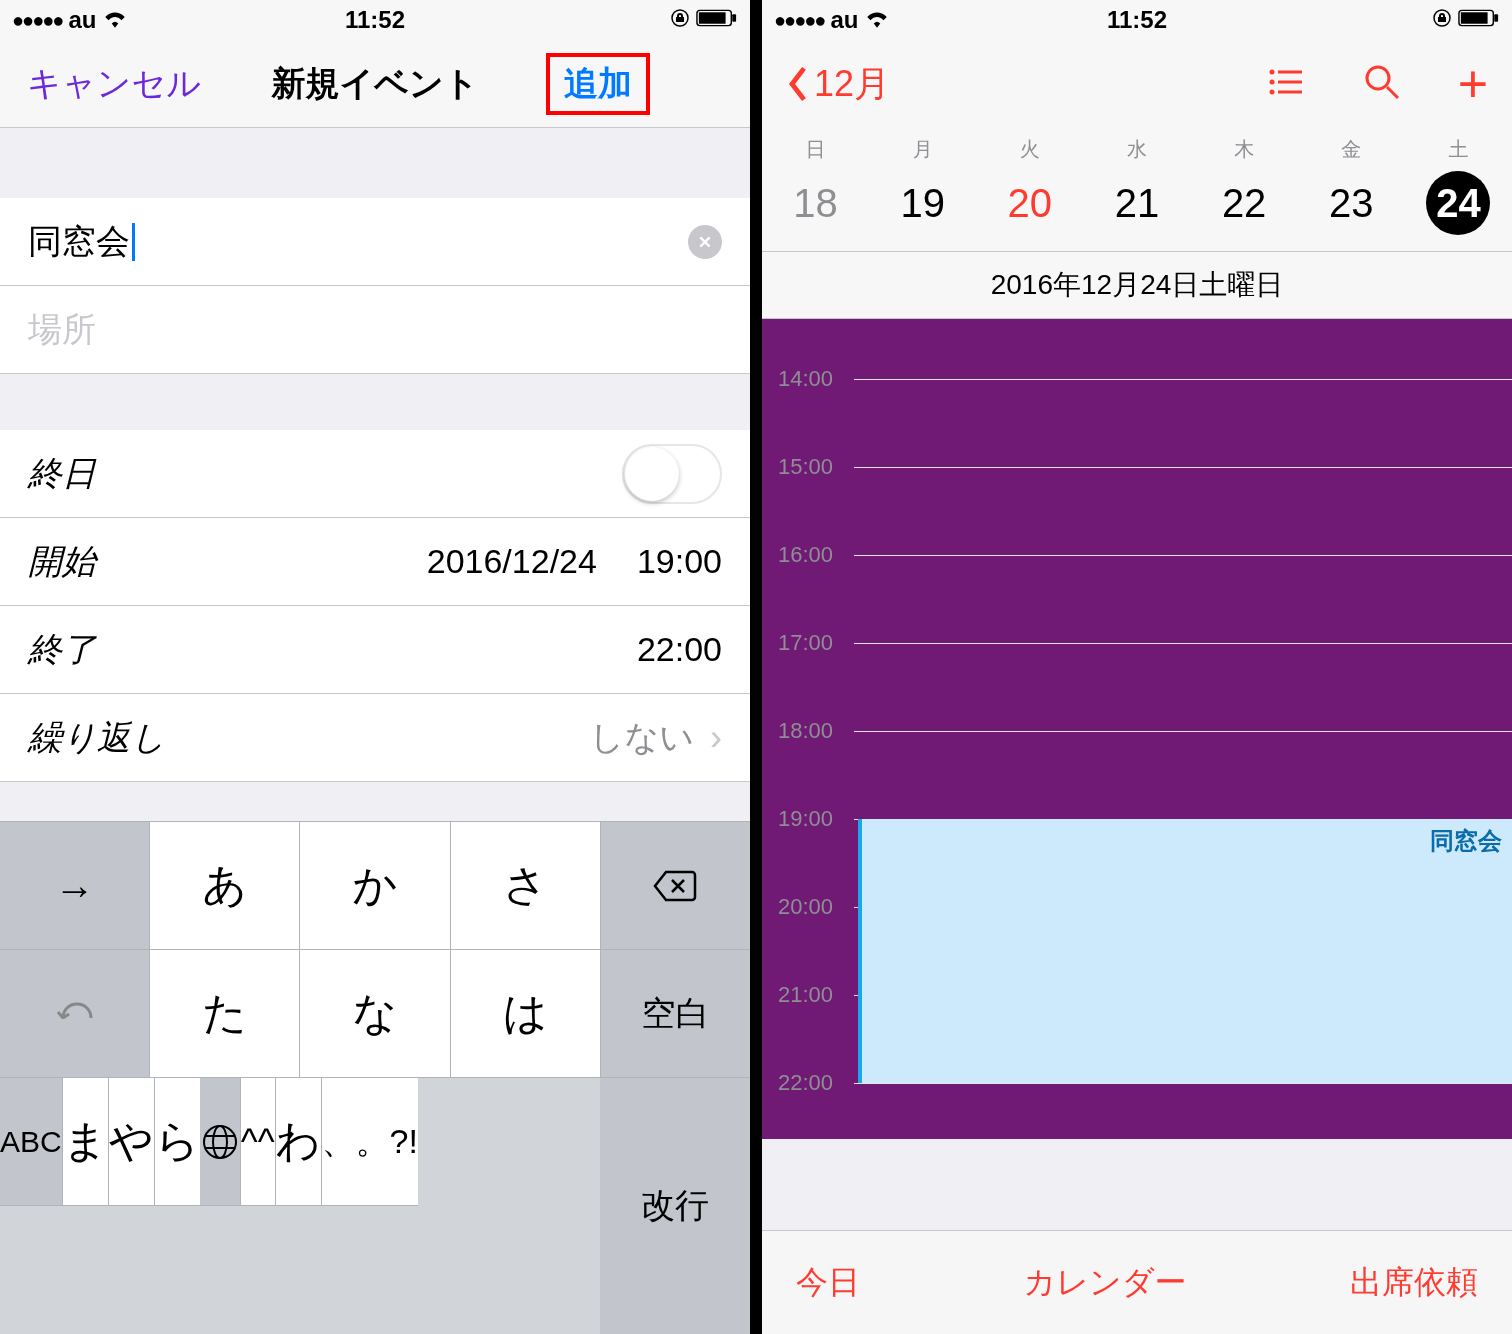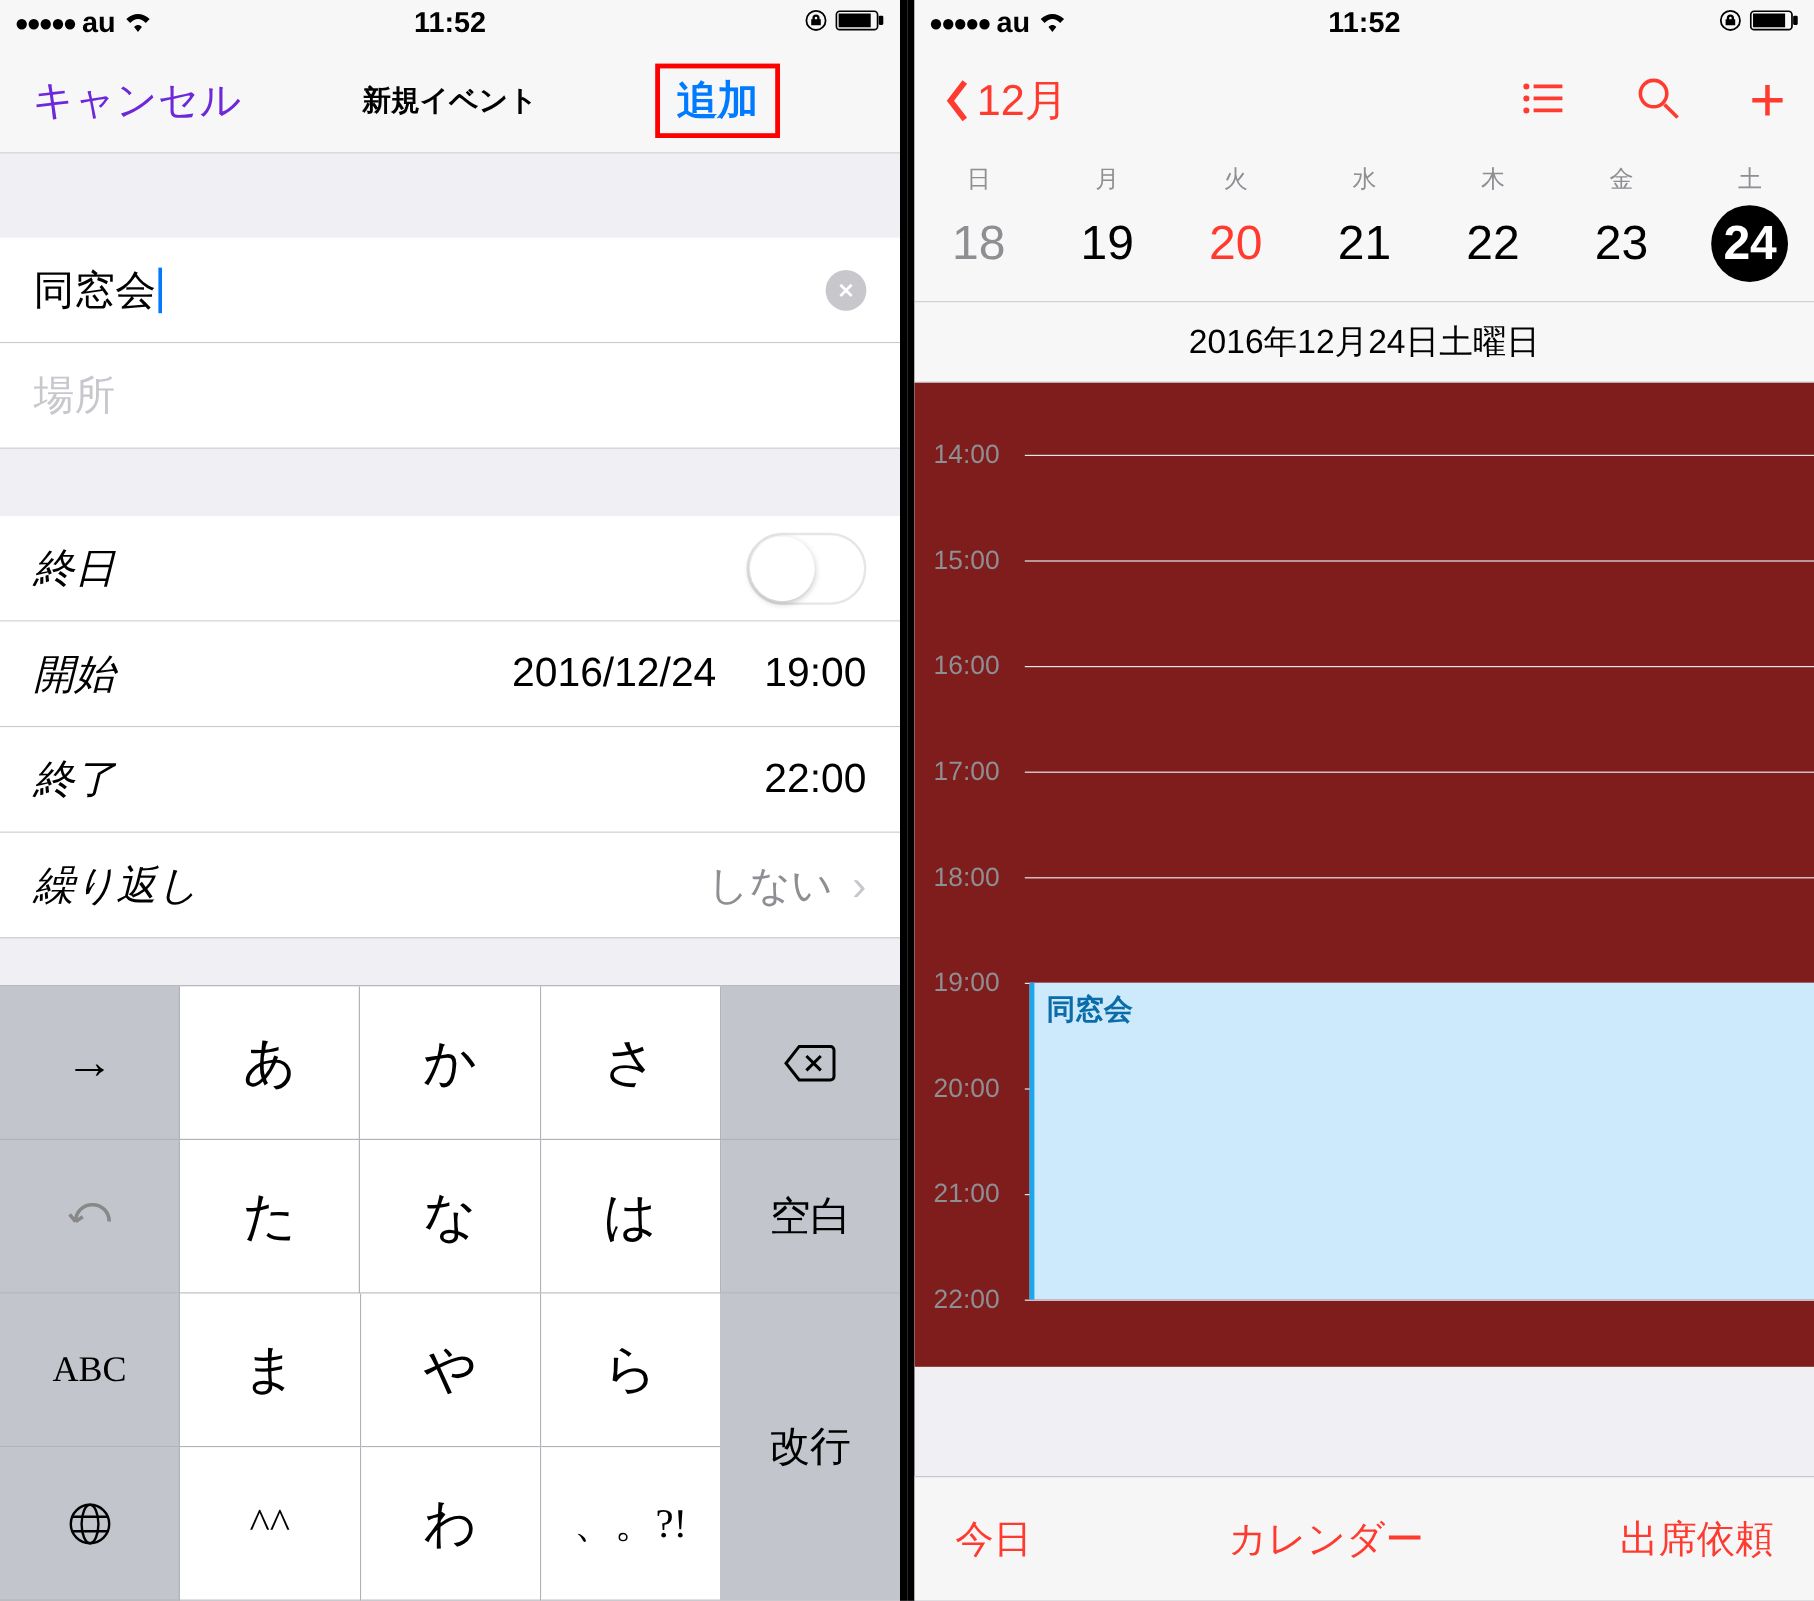--- a/index.html
+++ b/index.html
@@ -45,21 +45,21 @@
     height: 88px;
     display: flex;
     align-items: center;
     justify-content: space-between;
     padding: 0 24px;
     background: #f7f7f7;
     border-bottom: 1px solid #c8c7cc;
   }
   .nav-left, .nav-right { font-size: 34px; min-width: 180px; }
   .nav-left { color: #6d28d9; text-align: center; }
-  .nav-title { font-size: 24px; font-weight: 600; }
+  .nav-title { font-size: 34px; font-weight: 600; }
   .nav-right { }
   .add-btn {
     display: inline-block;
     color: #007aff;
     font-weight: 700;
     font-size: 34px;
     border: 4px solid #ff0000;
     padding: 4px 14px;
   }
 
@@ -114,21 +114,21 @@
     font-size: 44px;
     background: #fff;
     border-right: 1px solid #b0b3b8;
     border-bottom: 1px solid #b0b3b8;
   }
   .kb-key:last-child { border-right: none; }
   .kb-side { background: #c2c5cb; font-size: 34px; }
   .kb-del svg { width: 46px; height: 34px; }
   .kb-enter { height: 256px; }
   .kb-bottom { display:flex; }
-  .kb-bottom-cols { display:flex; flex-direction:column; flex:1;font-family:Liberation Serif, serif; }
+  .kb-bottom-cols { display:flex; flex-direction:row; flex:1; }
   .kb-undo svg { width:40px; height:32px; }
   .kb-globe svg { width:40px; height:40px; }
   .kb-arrow { font-size: 40px; }
 
   
   .cal-nav {
     height: 88px;
     display:flex; align-items:center; justify-content:space-between;
     padding: 0 24px;
     background: #f7f7f7;
@@ -156,22 +156,23 @@
   .day-gray { color:#8e8e93; }
   .day-red { color:#ff3b30; }
   .day-selected { background:#000; color:#fff; font-weight:600; }
 
   .full-date {
     text-align:center; font-size:28px; padding:14px 0;
     background:#f7f7f7; border-bottom:1px solid #c8c7cc;
   }
 
   .timeline {
-    position:relative; background:#7f1d1d;
+    position:relative; background:#701a75;
     height: 820px;
+    text-align: right;
   }
   .hour-row {
     position:absolute; left:0; right:0; height:1px;
     border-top:1px solid #e5e5ea;
   }
   .hour-label {
     position:absolute; left:16px; font-size:22px; color:#8e8e93;
     transform: translateY(-50%);
   }
   .event-block {

